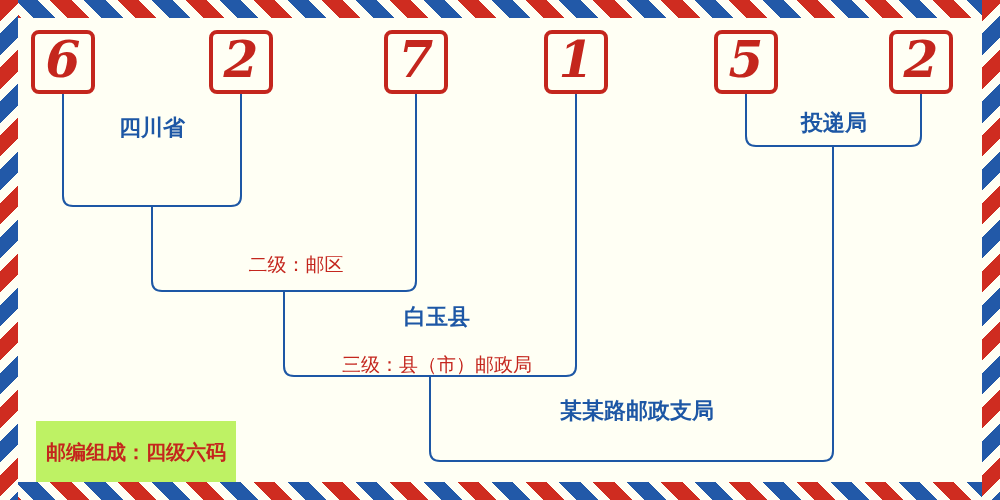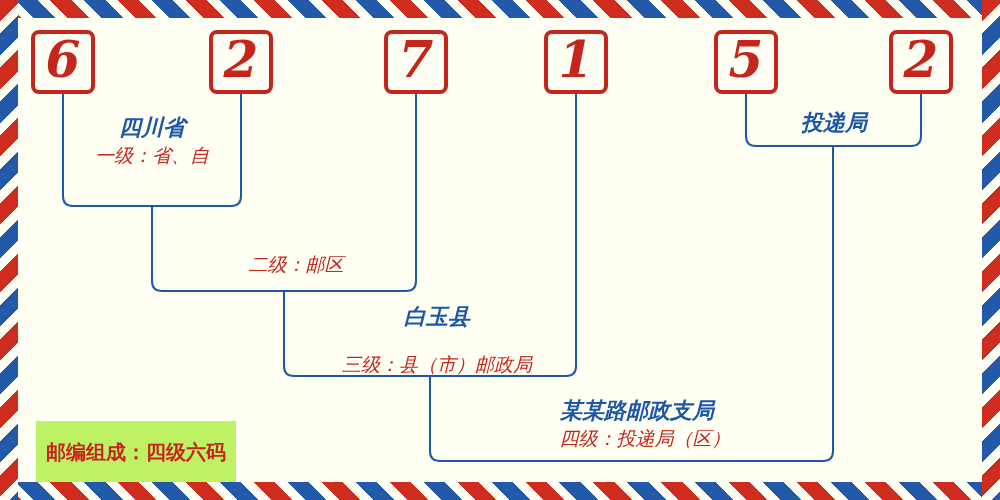--- a/index.html
+++ b/index.html
@@ -37,21 +37,21 @@
 
   
   svg.lines{position:absolute;left:0;top:0;z-index:1;}
   svg.lines path{fill:none;stroke:#1d57a5;stroke-width:2px;}
 
   
   .lbl{position:absolute;z-index:4;white-space:nowrap;text-align:center;}
   .blue-name{color:#1d57a5;font-weight:bold;font-size:22px;}
   .blue-name-sm{color:#1d57a5;font-weight:bold;font-size:22px;}
   .red-desc{color:#c4261d;font-size:19px;line-height:26px;}
-  .center{transform:translateX(-50%);font-style:italic;}
+  .center{transform:translateX(-50%);}
 
   .note{
     position:absolute;left:36px;top:421px;z-index:4;
     background:#bef264;color:#c4261d;
     font-weight:bold;font-size:20px;
     padding:18px 10px;white-space:nowrap;
   }
 </style>
 </head>
 <body>
@@ -85,28 +85,26 @@
   </div>
   <div class="digit-box b5">
     <span class="digit">5</span>
   </div>
   <div class="digit-box b6">
     <span class="digit">2</span>
   </div>
 
   <div class="lbl blue-name center" style="left:152px;top:113px;">四川省</div>
   <div class="lbl red-desc center" style="left:152px;top:143px;">
-    <div>一级：省、自</div>
   </div>
 
   <div class="lbl red-desc center" style="left:296px;top:252px;">二级：邮区</div>
 
   <div class="lbl blue-name center" style="left:437px;top:302px;">白玉县</div>
   <div class="lbl red-desc center" style="left:437px;top:352px;">三级：县（市）邮政局</div>
 
   <div class="lbl blue-name-sm center" style="left:637px;top:396px;">某某路邮政支局</div>
-  <div class="lbl red-desc center" style="left:645px;top:426px;">四级：投递局（区）</div>
 
   <div class="lbl blue-name-sm center" style="left:834px;top:108px;">投递局</div>
 
   <div class="note">邮编组成：四级六码</div>
 
 </div>
 
 </body></html>

